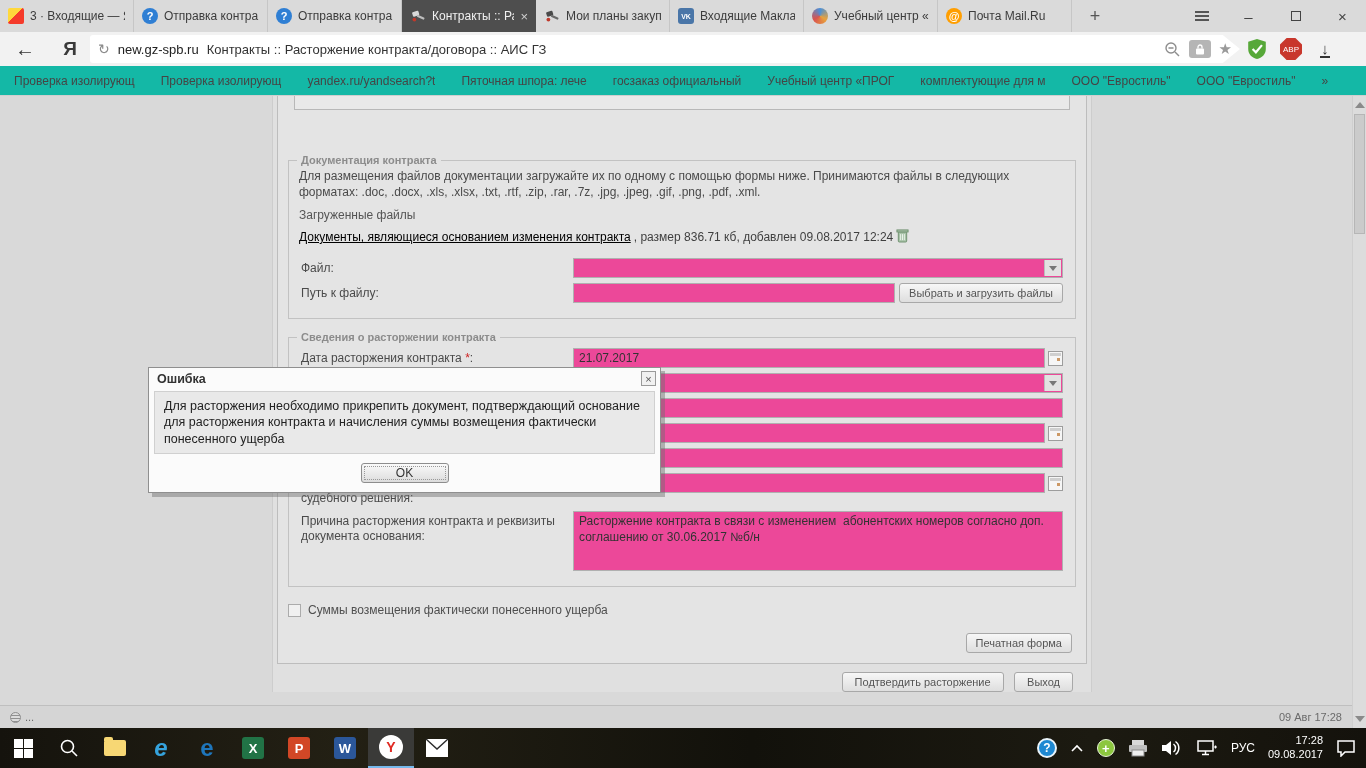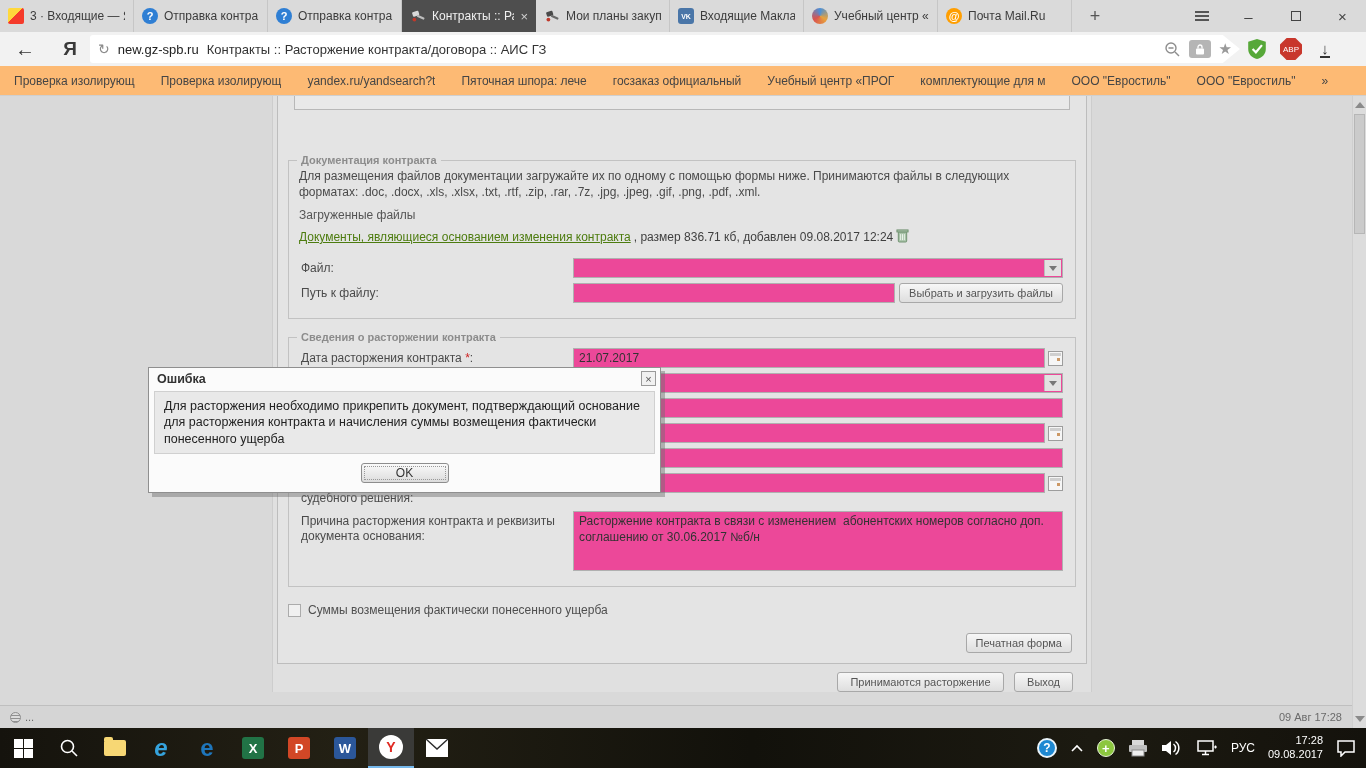--- a/index.html
+++ b/index.html
@@ -47,21 +47,21 @@
   .lockbox { width:22px; height:18px; background:#b5b5b5; border-radius:3px;
     display:flex; align-items:center; justify-content:center; }
   .star { color:#9a9a9a; font-size:15px; }
   .ext { width:34px; display:flex; align-items:center; justify-content:center; }
   .abp { width:22px; height:22px; background:#c8372c; color:#fff; font-weight:normal;
     font-size:8px; display:flex; align-items:center; justify-content:center;
     clip-path:polygon(30% 0,70% 0,100% 30%,100% 70%,70% 100%,30% 100%,0 70%,0 30%); }
   .dl { font-size:15px; color:#333; border-bottom:2px solid #333; line-height:1; padding:0 1px; }
 
   .bmbar { position:absolute; left:0; top:66px; width:1366px; height:30px;
-    background:#fdba74; border-bottom:1px solid #cfcfcf; display:flex;
+    background:#14b8a6; border-bottom:1px solid #cfcfcf; display:flex;
     align-items:center; padding:0 14px; gap:26px; font-size:12px; color:#454545;
     overflow:hidden; white-space:nowrap; }
   .bm { overflow:hidden; }
 
   
   .pagearea { position:absolute; left:0; top:96px; width:1352px; height:609px;
     background:#d9d9d9; }
   .scrollbar { position:absolute; right:0; top:96px; width:14px; height:632px;
     background:#dcdcdc; border-left:1px solid #cfcfcf; }
   .sb-up, .sb-dn { position:absolute; left:2px; width:0; height:0;
@@ -78,21 +78,21 @@
   .partialbox { margin:0 16px; height:14px; background:#e9e9e9;
     border:1px solid #b8b8b8; border-top:none; }
   .spacer44 { height:44px; }
 
   fieldset { margin:0 10px; border:1px solid #c2c2c2; padding:0 6px 10px 6px; }
   legend { font-size:11px; font-weight:bold; color:#8c8c8c; padding:0 4px; margin-left:2px; }
   .intro { font-size:12px; color:#4a4a4a; line-height:1.35; margin:2px 4px 6px; }
   .uploaded { font-size:12px; color:#555; margin:8px 4px 6px; }
   .filerow { font-size:12px; color:#3f3f3f; margin:0 4px 12px; display:flex;
     align-items:center; gap:3px; }
-  .filelink { color:#4d7c0f; text-decoration:underline; }
+  .filelink { color:#000000; text-decoration:underline; }
 
   .frow { display:flex; margin:5px 6px; align-items:flex-start; }
   .frow .flabel { width:272px; flex:0 0 272px; font-size:12px; color:#4a4a4a;
     padding-top:3px; line-height:1.25; }
   .req { color:#cc2222; }
   .fwrap { flex:1; display:flex; align-items:center; }
   .field { height:20px; border:1px solid #b0b0b0; background:#ec4899;
     font-size:12px; color:#333; padding:2px 5px; flex:1;
     font-family:"Liberation Sans", sans-serif; }
   .selectbox { position:relative; }
@@ -389,21 +389,21 @@
         <span class="cb"></span>
         <span>Суммы возмещения фактически понесенного ущерба</span>
       </div>
 
       <div class="printrow">
         <span class="btn">Печатная форма</span>
       </div>
     </div>
 
     <div class="btnbar">
-      <span class="btn">Принимаются расторжение</span>
+      <span class="btn">Подтвердить расторжение</span>
       <span class="btn">Выход</span>
     </div>
   </div>
 
   <div class="dialog">
     <div class="dtitle">Ошибка</div>
     <div class="dclose">×</div>
     <div class="dmsg">Для расторжения необходимо прикрепить документ, подтверждающий основание для расторжения контракта и начисления суммы возмещения фактически понесенного ущерба</div>
     <div class="dokrow">
       <span class="okbtn">OK</span>

